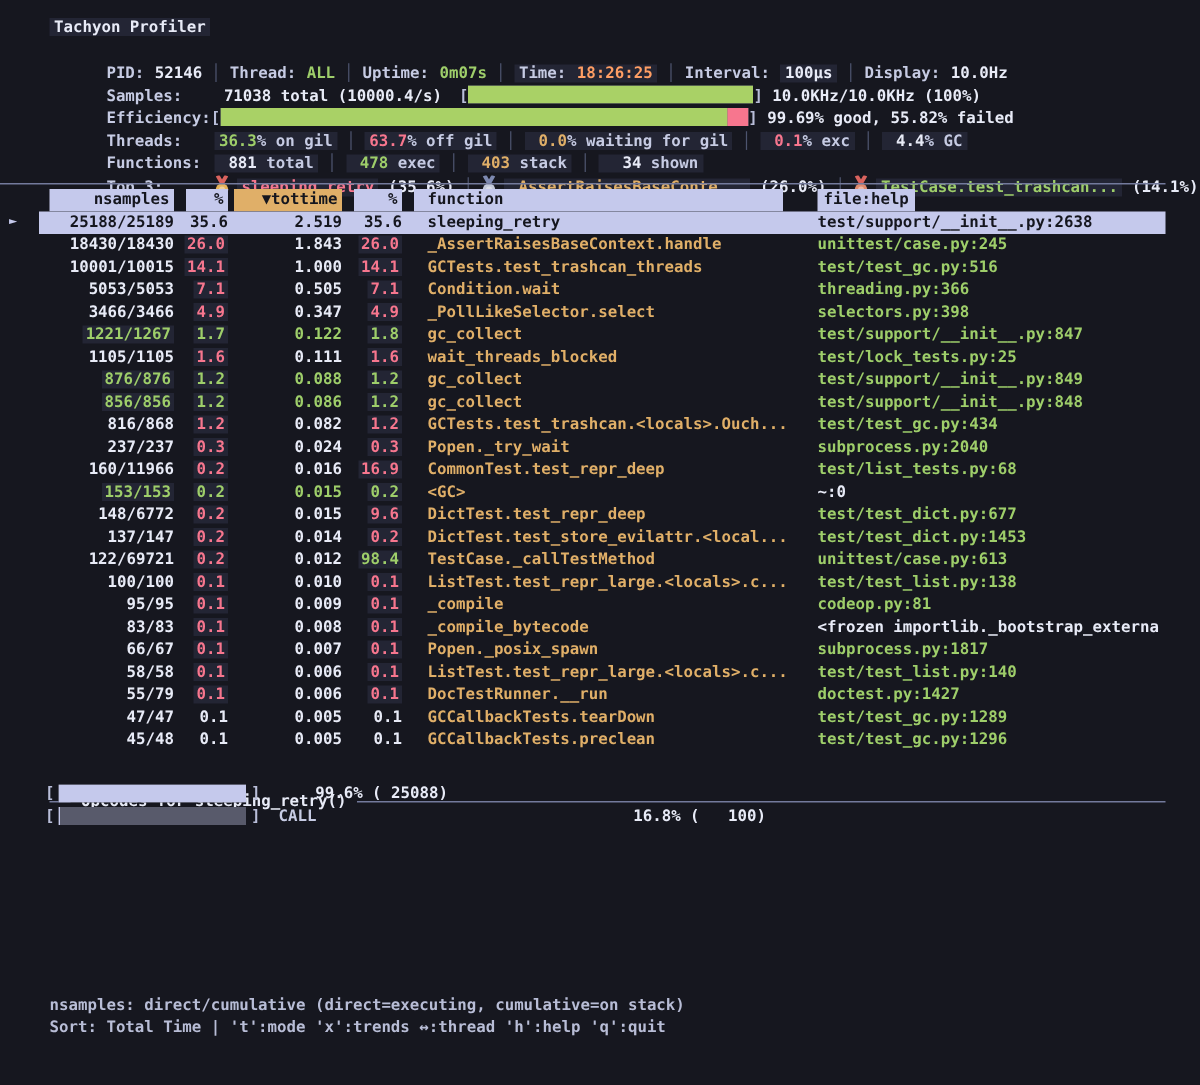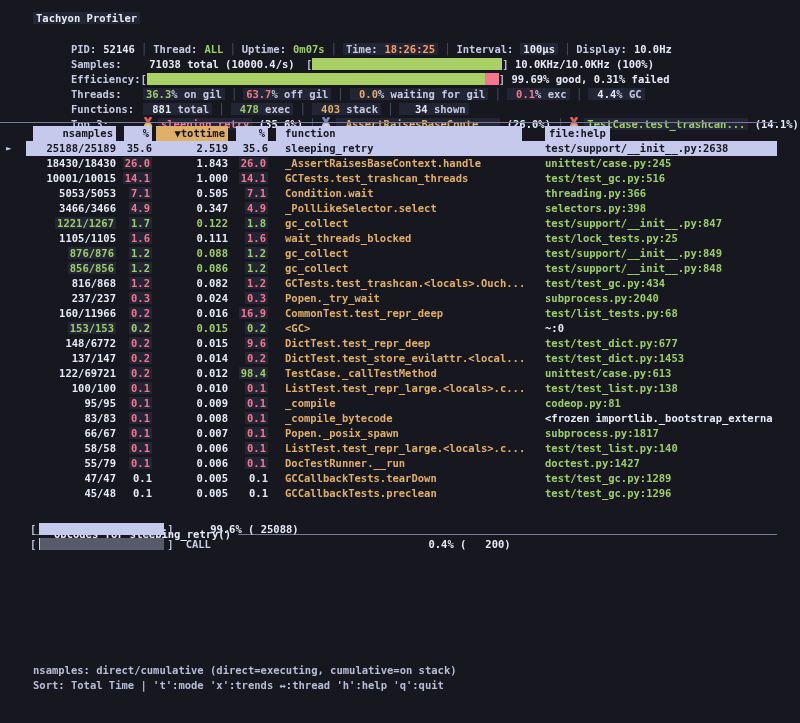--- a/index.html
+++ b/index.html
@@ -75,21 +75,21 @@
 
     <div class="line">
       <span class="c-fg mr">PID:</span><span class="c-bright">52146</span><span class="sep">│</span><span class="c-fg mr">Thread:</span><span class="c-green">ALL</span><span class="sep">│</span><span class="c-fg mr">Uptime:</span><span class="c-green">0m07s</span><span class="sep">│</span><span class="chip"><span class="c-fg mr">Time:</span><span class="c-orange">18:26:25</span></span><span class="sep">│</span><span class="c-fg mr">Interval:</span><span class="chip c-bright">100µs</span><span class="sep">│</span><span class="c-fg mr">Display:</span><span class="c-bright">10.0Hz</span>
     </div>
 
     <div class="line">
       <span class="lbl c-fg">Samples:</span><span class="val-w c-bright"> 71038 total (10000.4/s)</span><span class="br">[</span><span class="bar samples-bar"><span class="fill" id="samples-fill" style="width: 100%;"></span></span><span class="br">]</span><span class="c-bright"> 10.0KHz/10.0KHz (100%)</span>
     </div>
 
     <div class="line">
-      <span class="c-fg">Efficiency:</span><span class="br">[</span><span class="bar eff-bar"><span class="fill" style="right:14px;width:auto;"></span><span class="fill-pink"></span></span><span class="br">]</span><span class="c-bright"> 99.69% good, 0.31% failed</span>
+      <span class="c-fg">Efficiency:</span><span class="br">[</span><span class="bar eff-bar"><span class="fill" style="right:14px;width:auto;"></span><span class="fill-pink"></span></span><span class="br">]</span><span class="c-bright"> 99.69% good, 55.82% failed</span>
     </div>
 
     <div class="line">
       <span class="lbl c-fg">Threads:</span><span><span class="chip"><span class="c-green">36.3</span><span class="c-fg">% on gil</span></span><span class="sep">│</span><span class="chip"><span class="c-pink">63.7</span><span class="c-fg">% off gil</span></span><span class="sep">│</span><span class="chip"><span class="c-amber"> 0.0</span><span class="c-fg">% waiting for gil</span></span><span class="sep">│</span><span class="chip"><span class="c-pink"> 0.1</span><span class="c-fg">% exc</span></span><span class="sep">│</span><span class="chip"><span class="c-bright"> 4.4</span><span class="c-fg">% GC</span></span></span>
     </div>
 
     <div class="line">
       <span class="lbl c-fg">Functions:</span><span><span class="chip"><span class="c-bright"> 881</span><span class="c-fg"> total</span></span><span class="sep">│</span><span class="chip"><span class="c-green"> 478</span><span class="c-fg"> exec</span></span><span class="sep">│</span><span class="chip"><span class="c-amber"> 403</span><span class="c-fg"> stack</span></span><span class="sep">│</span><span class="chip"><span class="c-bright">  34</span><span class="c-fg"> shown</span></span></span>
     </div>
 
@@ -150,21 +150,21 @@
     </div>
 
   <div class="opdiv">
     <span class="dash short"></span>
     <span class="optitle">Opcodes for sleeping_retry()</span>
     <span class="dash long"></span>
   </div>
 
   <div class="ops" id="ops">
       <div class="oprow"><span class="br">[</span><span class="obar"><span class="ofill" style="width:99.6%"></span></span><span class="br">]</span><span class="opstat">99.6% ( 25088)</span></div>
-      <div class="oprow"><span class="br">[</span><span class="obar"><span class="ofill" style="width:0.4%"></span></span><span class="br">]</span><span class="opname">CALL</span><span class="opstat">0.4% (   200)</span></div>
+      <div class="oprow"><span class="br">[</span><span class="obar"><span class="ofill" style="width:0.4%"></span></span><span class="br">]</span><span class="opname">CALL</span><span class="opstat">16.8% (   100)</span></div>
     </div>
 
   <div class="footer">
     <div class="line">nsamples: direct/cumulative (direct=executing, cumulative=on stack)</div>
     <div class="line">Sort: Total Time | 't':mode 'x':trends ↔:thread 'h':help 'q':quit</div>
   </div>
 
 </div>
 
 </body></html>

